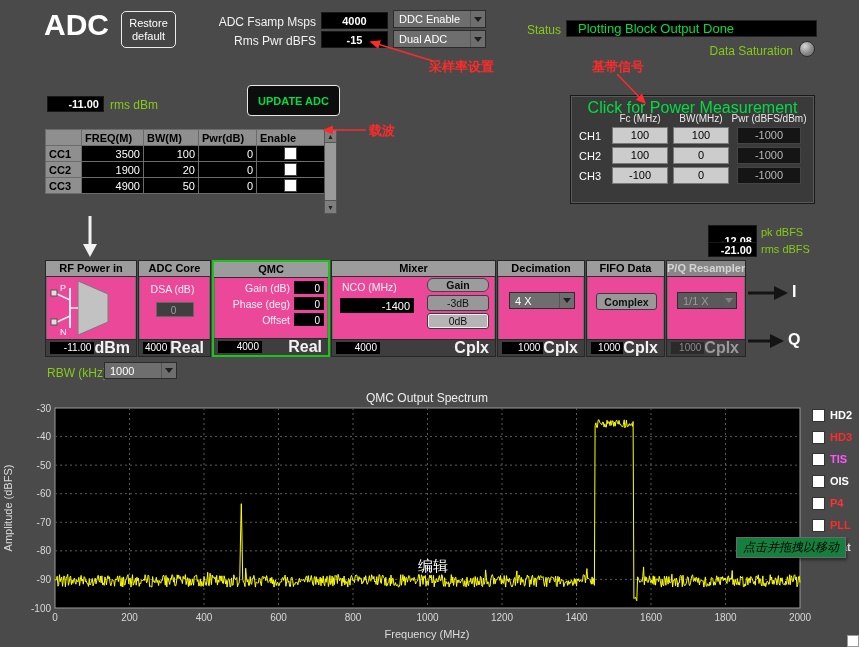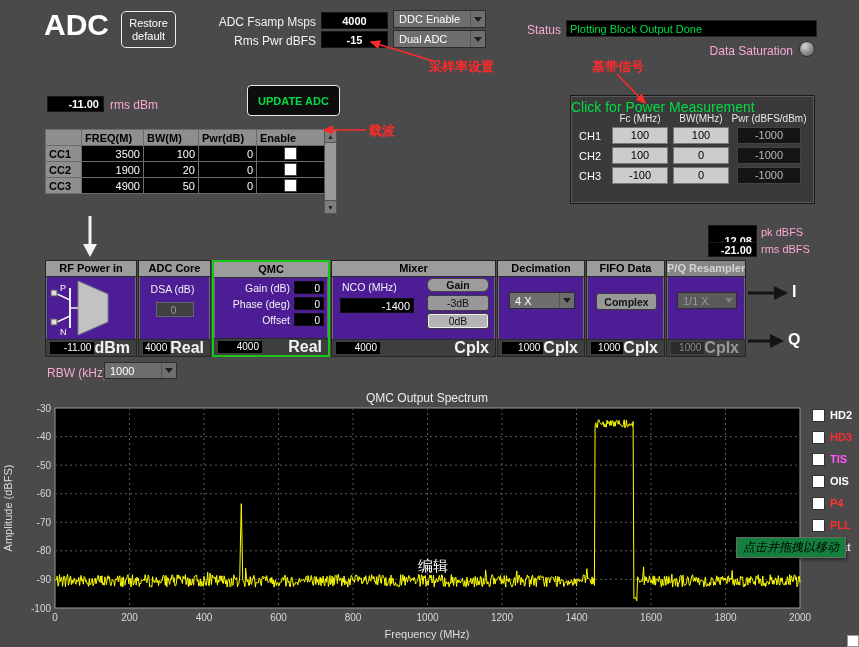--- a/index.html
+++ b/index.html
@@ -1,35 +1,35 @@
 <!DOCTYPE html>
 <html><head>
 <meta charset="utf-8">
 <style>
   html,body{margin:0;padding:0;background:#222;}
   #screen{position:relative;width:859px;height:647px;background:#4a4a4a;overflow:hidden;
           font-family:"Liberation Sans",sans-serif;color:#fff;}
-  .lbl{position:absolute;font-size:12px;color:#f9a8d4;white-space:nowrap;}
+  .lbl{position:absolute;font-size:12px;color:#84cc16;white-space:nowrap;}
   .lbl-r{position:absolute;font-size:12px;color:#f2f2f2;text-align:right;width:150px;white-space:nowrap;}
   .app-title{position:absolute;left:44px;top:8px;font-size:30px;font-weight:bold;color:#fff;}
   .blackbox{position:absolute;background:#000;color:#fff;font-size:11px;font-weight:600;
             display:flex;align-items:center;justify-content:center;border:1px solid #181818;box-sizing:border-box;}
   .blackbox.num-right{justify-content:flex-end;padding-right:4px;}
   .restore-btn{position:absolute;left:121px;top:11px;width:55px;height:37px;background:#454545;
                border:1px solid #ececec;border-radius:5px;color:#fff;font-size:11px;line-height:13px;
                display:flex;flex-direction:column;align-items:center;justify-content:center;font-family:inherit;cursor:pointer;}
   .dropdown{position:absolute;background:#6e6e6e;border:1px solid #2c2c2c;display:flex;align-items:center;
             font-size:11px;color:#fff;box-sizing:border-box;cursor:pointer;}
   .dd-text{flex:1;padding-left:5px;white-space:nowrap;overflow:hidden;}
   .dd-arrow{width:14px;height:100%;display:flex;align-items:center;justify-content:center;border-left:1px solid #565656;}
   .dd-arrow::after{content:"";border-left:4px solid transparent;border-right:4px solid transparent;border-top:5px solid #1e1e1e;}
   .dropdown.dim{background:#5a5a5a;color:#9a9a9a;}
   .dropdown.dim .dd-arrow::after{border-top-color:#808080;}
   .status-box{position:absolute;left:566px;top:20px;width:251px;height:17px;background:#000;color:#00dd44;
-              font-size:11px;line-height:16px;padding-left:3px;box-sizing:border-box;border:1px solid #222;white-space:nowrap;}
+              font-size:13px;line-height:16px;padding-left:11px;box-sizing:border-box;border:1px solid #222;white-space:nowrap;}
   .led{position:absolute;left:799px;top:41px;width:14px;height:14px;border-radius:50%;
        background:radial-gradient(circle at 35% 30%,#d6d6d6,#8a8a8a 55%,#606060);border:1px solid #2e2e2e;}
   .note{position:absolute;color:#ff2a2a;font-size:13px;font-weight:bold;white-space:nowrap;}
   .update-btn{position:absolute;left:247px;top:85px;width:93px;height:31px;background:#0d0d0d;border:1px solid #e8e8e8;
               border-radius:4px;color:#00dd44;font-size:11px;font-weight:bold;cursor:pointer;font-family:inherit;}
   
   .ctable{position:absolute;left:45px;top:129px;border-collapse:collapse;}
   .ctable th,.ctable td{border:1px solid #6b6b6b;font-size:11px;height:16px;padding:0 3px;box-sizing:border-box;white-space:nowrap;}
   .ctable th{background:#8f8f8f;color:#000;text-align:left;font-weight:bold;}
   .ctable td.rowhdr{background:#8f8f8f;color:#000;font-weight:bold;}
@@ -40,29 +40,29 @@
       color:#000;font-weight:bold;text-align:center;cursor:pointer;}
   .cb.checked::after{content:"✓";}
   .vscroll{position:absolute;left:324px;top:129px;width:13px;height:85px;background:#9a9a9a;border:1px solid #555;
            box-sizing:border-box;display:flex;flex-direction:column;justify-content:space-between;cursor:pointer;}
   .sb-btn{height:12px;background:#7e7e7e;border-bottom:1px solid #555;display:flex;align-items:center;justify-content:center;
           color:#222;font-size:7px;line-height:7px;}
   .sb-btn.dn{border-top:1px solid #555;border-bottom:none;}
   
   .pwr-panel{position:absolute;left:570px;top:95px;width:243px;height:107px;background:#3a3a3a;border:1px solid #191919;
              box-shadow:inset 0 0 0 1px #5a5a5a;cursor:pointer;}
-  .pwr-title{position:absolute;left:0;right:0;top:3px;color:#00dd44;font-size:14px;}
+  .pwr-title{position:absolute;left:0;right:0;top:3px;text-align:center;color:#00dd44;font-size:16px;}
   .pwr-grid{position:absolute;left:4px;top:17px;display:grid;grid-template-columns:34px 62px 60px 76px;
             row-gap:3px;align-items:center;justify-items:center;}
   .pwr-hcell{font-size:10px;color:#e8e8e8;white-space:nowrap;}
   .pwr-name{font-size:11px;color:#fff;justify-self:start;padding-left:4px;}
   .pwr-in{width:54px;height:15px;background:#ccc;color:#000;font-size:11px;text-align:center;line-height:15px;border:1px solid #777;}
   .pwr-out{width:62px;height:15px;background:#151515;color:#b9b9b9;font-size:11px;text-align:center;line-height:15px;border:1px solid #444;}
   
-  .block{position:absolute;top:260px;height:97px;background:#4c1d95;border:1px solid #262626;box-sizing:border-box;
+  .block{position:absolute;top:260px;height:97px;background:#ec4899;border:1px solid #262626;box-sizing:border-box;
          box-shadow:inset 0 0 0 1px #6e6e6e;}
   .block-hd{height:15px;background:#9c9c9c;color:#000;font-size:11px;font-weight:bold;text-align:center;line-height:15px;
             border-bottom:1px solid #2e2e2e;white-space:nowrap;overflow:hidden;}
   .strip{position:absolute;left:0;right:0;bottom:0;height:16px;background:#3e3e3e;border-top:1px solid #2a2a2a;
          display:flex;align-items:center;}
   .strip-num{width:44px;height:12px;background:#000;color:#fff;font-size:10px;text-align:right;padding-right:3px;
              line-height:12px;margin-left:4px;box-sizing:border-box;}
   .strip-unit{margin-left:auto;padding-right:6px;font-size:16px;font-weight:bold;color:#f2f2f2;}
   .block.qmc{border:2px solid #18c518;}
   .block.dim .block-hd{color:#d4d4d4;background:#868686;}

